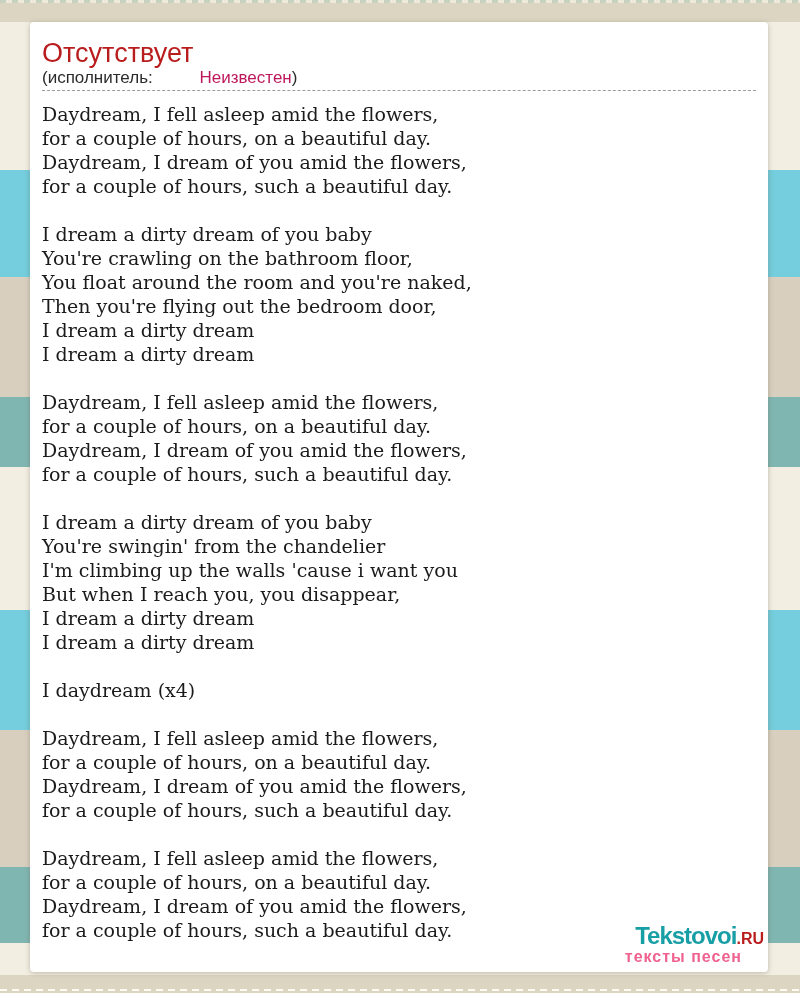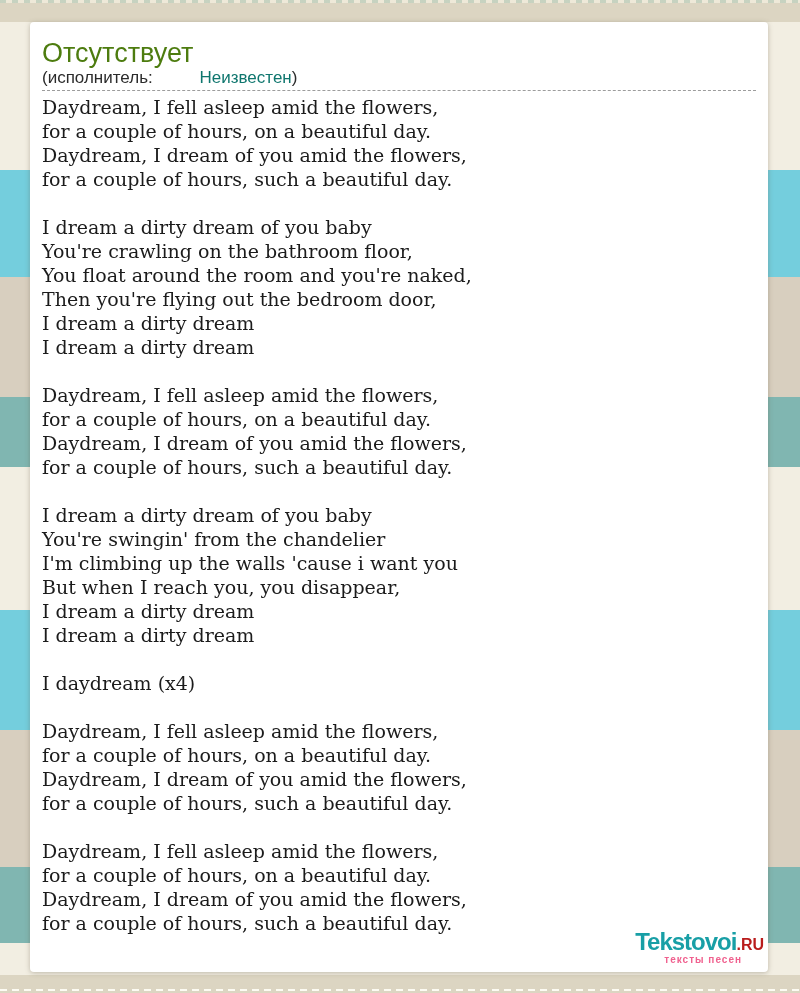--- a/index.html
+++ b/index.html
@@ -43,38 +43,38 @@
     border-radius: 4px;
     box-shadow: 0 1px 5px rgba(90,80,60,0.35);
     box-sizing: border-box;
     padding: 10px 12px 0 12px;
   }
   .title {
     margin: 6px 0 0 0;
     font-size: 27px;
     line-height: 30px;
     font-weight: 400;
-    color: #4d7c0f;
+    color: #b91c1c;
     font-family: "Liberation Sans", sans-serif;
   }
   .artist-line {
     font-size: 17px;
     line-height: 20px;
     color: #2b2b2b;
     padding-bottom: 2px;
     border-bottom: 1px dashed #9c9c9c;
   }
   .artist-link {
-    color: #0f766e;
+    color: #be185d;
     text-decoration: none;
     cursor: pointer;
     padding-left: 42px;
   }
   .lyrics {
-    margin-top: 4px;
+    margin-top: 11px;
     font-family: "DejaVu Serif", "Liberation Serif", serif;
     font-size: 19px;
     line-height: 24px;
     color: #1b1b1b;
     white-space: pre-line;
   }
   .logo {
     position: absolute;
     right: 4px; bottom: 7px;
     text-align: right;
@@ -91,21 +91,21 @@
   }
   .logo-tld {
     font-family: "Liberation Sans", sans-serif;
     font-weight: 700;
     font-size: 16px;
     color: #b91c1c;
   }
   .logo-tagline {
     font-family: "Liberation Sans", sans-serif;
     font-weight: 700;
-    font-size: 10px;
+    font-size: 16px;
     letter-spacing: 1px;
     color: #f0618f;
     padding-right: 22px;
     margin-top: 1px;
   }
 </style>
 </head>
 <body>
 
 <div class="top-dashes"></div>

